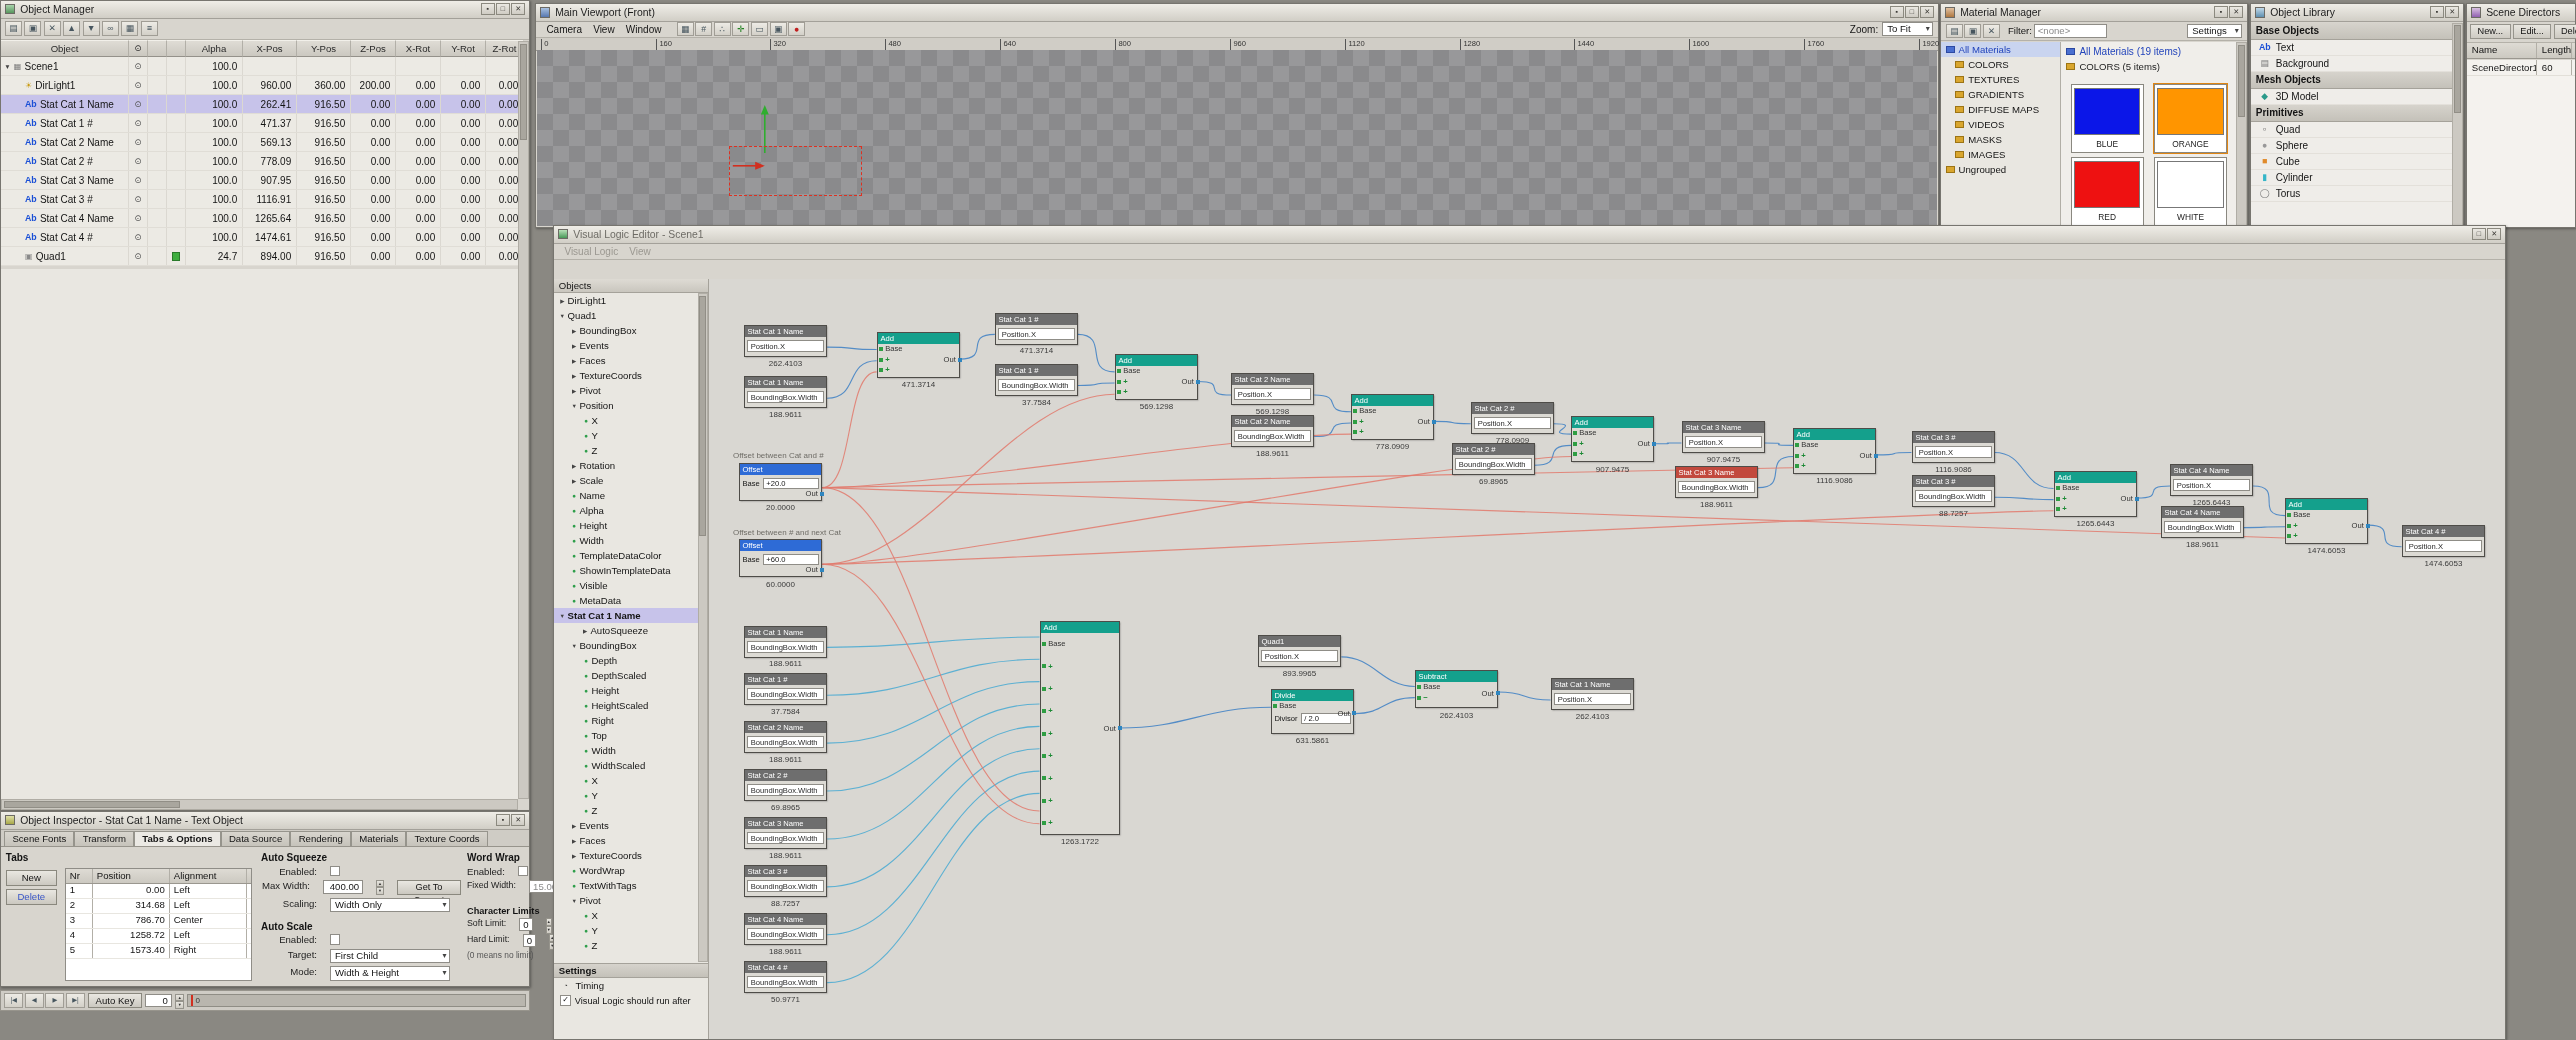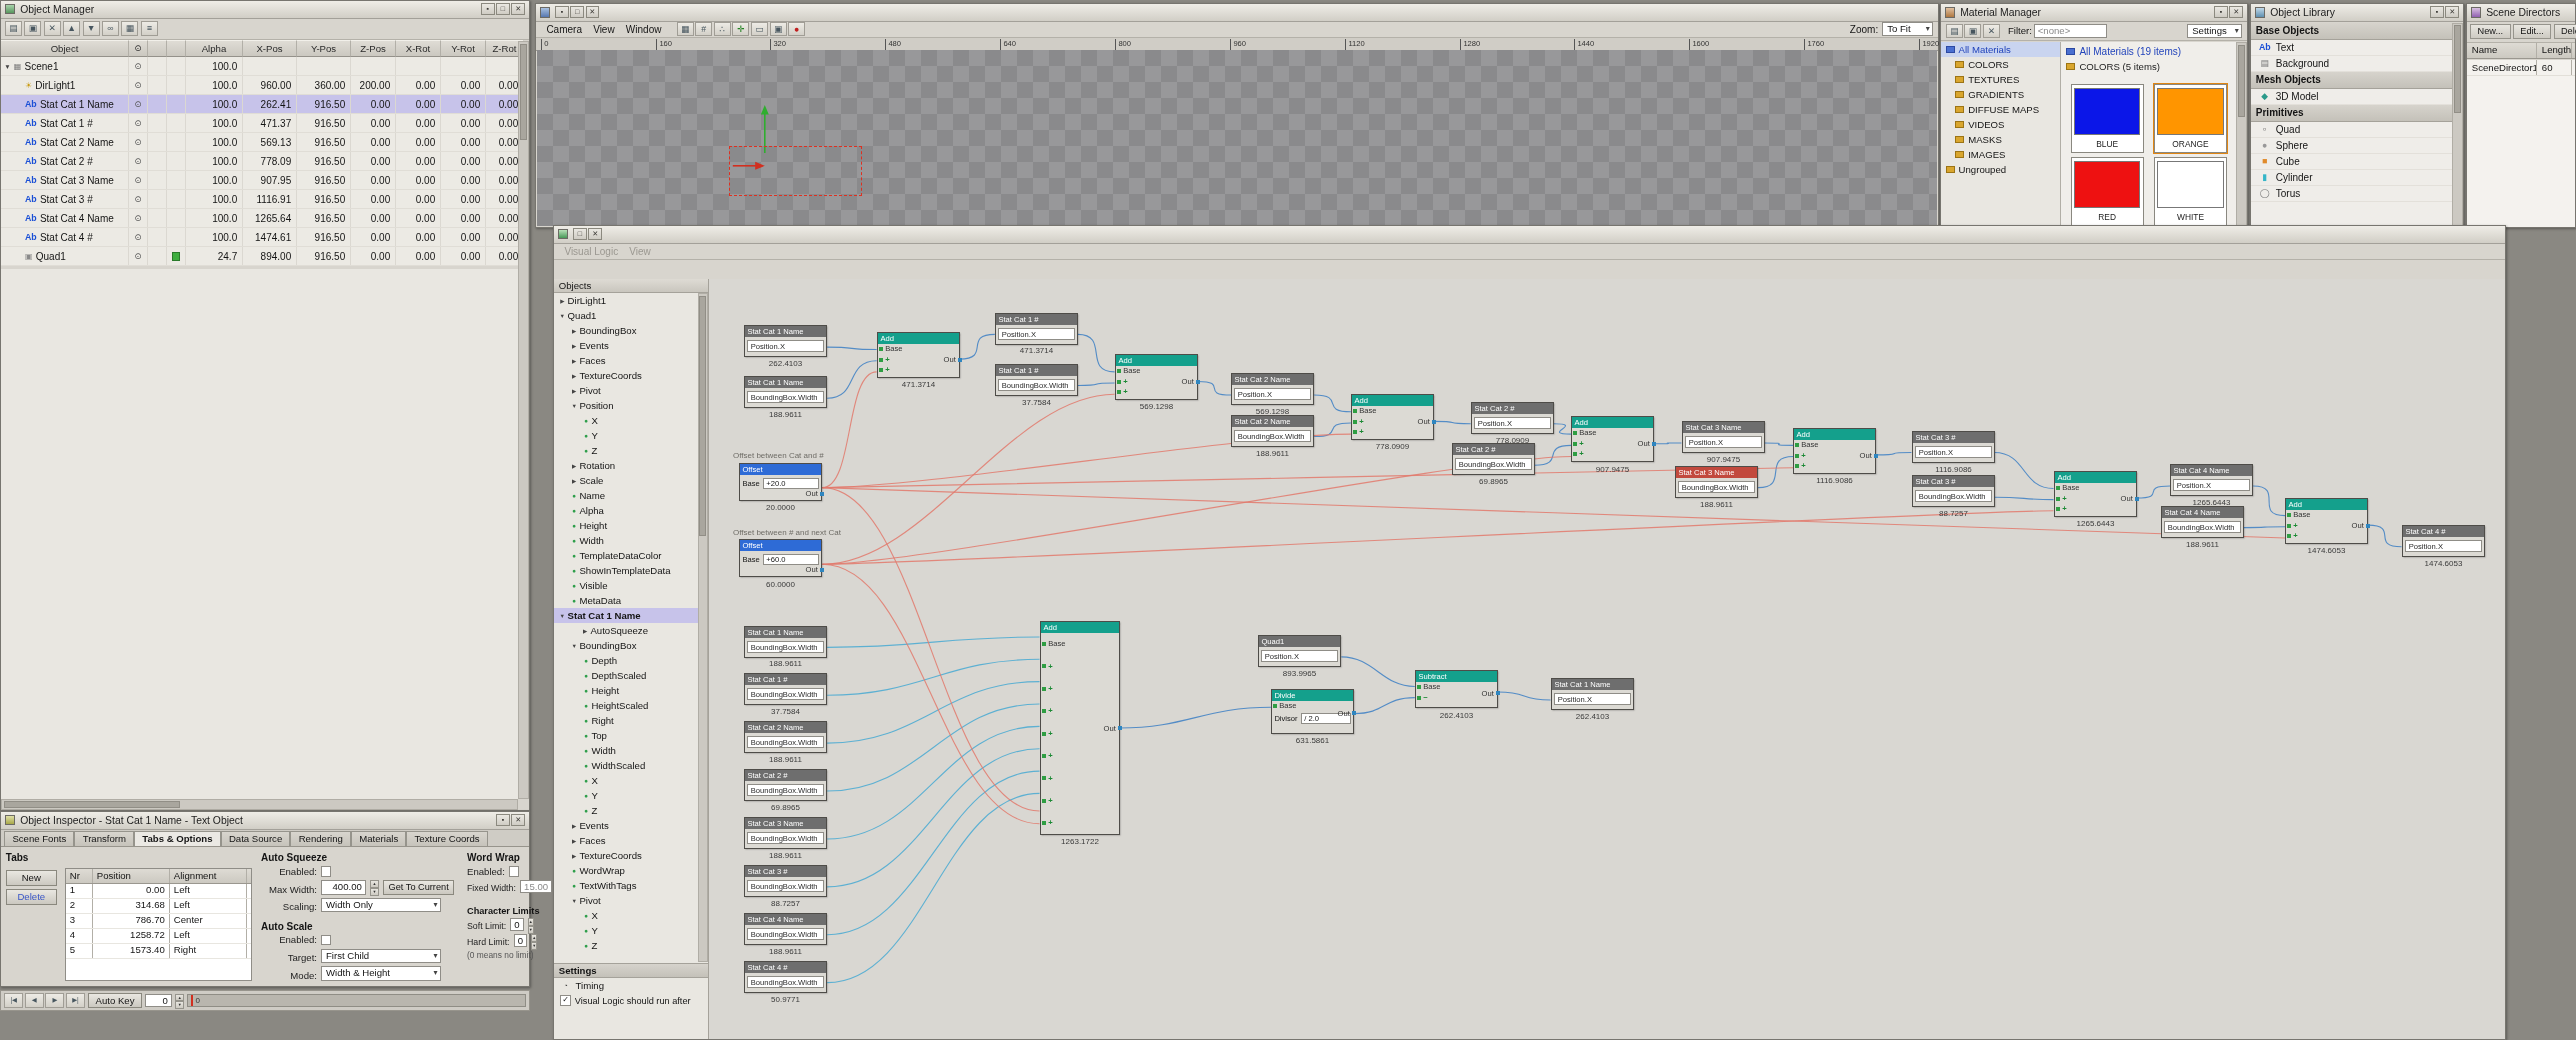--- a/index.html
+++ b/index.html
@@ -85,21 +85,21 @@
 .bigadd .prow{height:22.4px;line-height:22.4px}
 .bigadd .prow::before{top:8.8px}
 .nout{position:absolute;right:3.2px;color:#333;font-size:7.6px}
 .nout::after{content:"";position:absolute;right:-6.4px;top:2.4px;width:4px;height:4px;background:#2f86c0}
 .ofr{display:flex;align-items:center;gap:3.2px;margin:2.4px;font-size:7.6px}
 .ofld{background:#fff;border:0.8px solid #8f8d87;height:11.2px;line-height:9.6px;padding:0 2.4px;flex:1}
 .clabel{position:absolute;font-size:8px;color:#6e6c66;white-space:nowrap}
 .setthead{height:15px;line-height:14.4px;background:linear-gradient(#d6d3cc,#c4c1b9);border-top:0.8px solid #a5a29a;border-bottom:0.8px solid #a5a29a;font-weight:bold;font-size:9.6px;padding-left:4.8px}
 
 .ghead{font-weight:bold;font-size:10px;margin-bottom:2.4px}
-.frow{display:flex;align-items:flex-end;gap:4px;margin-bottom:3.2px;font-size:9.6px}
+.frow{display:flex;align-items:flex-start;gap:13px;margin-bottom:3.2px;font-size:9.6px}
 .flab{text-align:right;color:#222;white-space:nowrap}
 .fld{background:#fff;border:0.8px solid #8f8d87;height:14.4px;line-height:12.8px;font-size:9.6px;padding:0 3.2px;white-space:nowrap}
 .fld.dis{color:#8b8b8b}
 .cb{width:10.4px;height:10.4px;background:#fff;border:0.8px solid #8f8d87;font-size:8px;line-height:8.8px;text-align:center}
 .spin{width:8.8px;height:14.4px;display:flex;flex-direction:column}
 .spin div{flex:1;border:0.8px solid #96948c;background:linear-gradient(#e8e6e0,#cdcac2);font-size:4px;line-height:5.6px;text-align:center;color:#333}
 .btn{border:0.8px solid #8a887e;background:linear-gradient(#e9e7e1,#cbc8c0);font-size:9.6px;text-align:center}
 .itab{height:15px;line-height:14.4px;padding:0 7.2px;border:0.8px solid #96948c;border-bottom:none;background:linear-gradient(#d8d5ce,#c6c3bb);font-size:9.6px;white-space:nowrap}
 .itab.act{background:#ebe9e4;font-weight:bold}
 .itable{position:absolute;background:#fff;border:0.8px solid #8f8d87;font-size:9.6px}
@@ -363,20 +363,21 @@
       <div class="sbthumb" style="left:0.8px;right:0.8px;top:1.6px;height:96px"></div>
     </div>
   <div class="sb" style="left:0;right:11.2px;bottom:0;height:11.2px">
       <div class="sbthumb" style="top:0.8px;bottom:0.8px;left:1.6px;width:176px"></div>
     </div>
 </div>
 
 <div class="win" style="left:535px;top:3.2px;width:1404px;height:225px">
   <div class="tbar">
     <span class="ticon" style="background:linear-gradient(#a8c0e0,#5878b0)"></span>
+    <span class="ttext">Main Viewport (Front)</span>
     <span class="wbtns">
         <span class="wb">▪</span>
         <span class="wb">□</span>
         <span class="wb">✕</span>
       </span>
   </div>
   <div class="mbar">
     <span style="display:flex">
         <div class="mitem">Camera</div>
         <div class="mitem">View</div>
@@ -580,20 +581,21 @@
       <div class="drow">
         <div class="dcell" style="width: 70px;">SceneDirector1</div>
         <div class="dcell" style="width: 35px;">60</div>
       </div>
     </div>
 </div>
 
 <div class="win" style="left:553px;top:225px;width:1953px;height:815px;z-index:5">
   <div class="tbar">
     <span class="ticon" style="background:linear-gradient(#b8e0b8,#489858)"></span>
+    <span class="ttext" style="color:#6e6c66">Visual Logic Editor - Scene1</span>
     <span class="wbtns">
         <span class="wb">□</span>
         <span class="wb">✕</span>
       </span>
   </div>
   <div class="mbar">
       <span style="display:flex">
         <div class="mitem dis">Visual Logic</div>
         <div class="mitem dis">View</div>
       </span>

